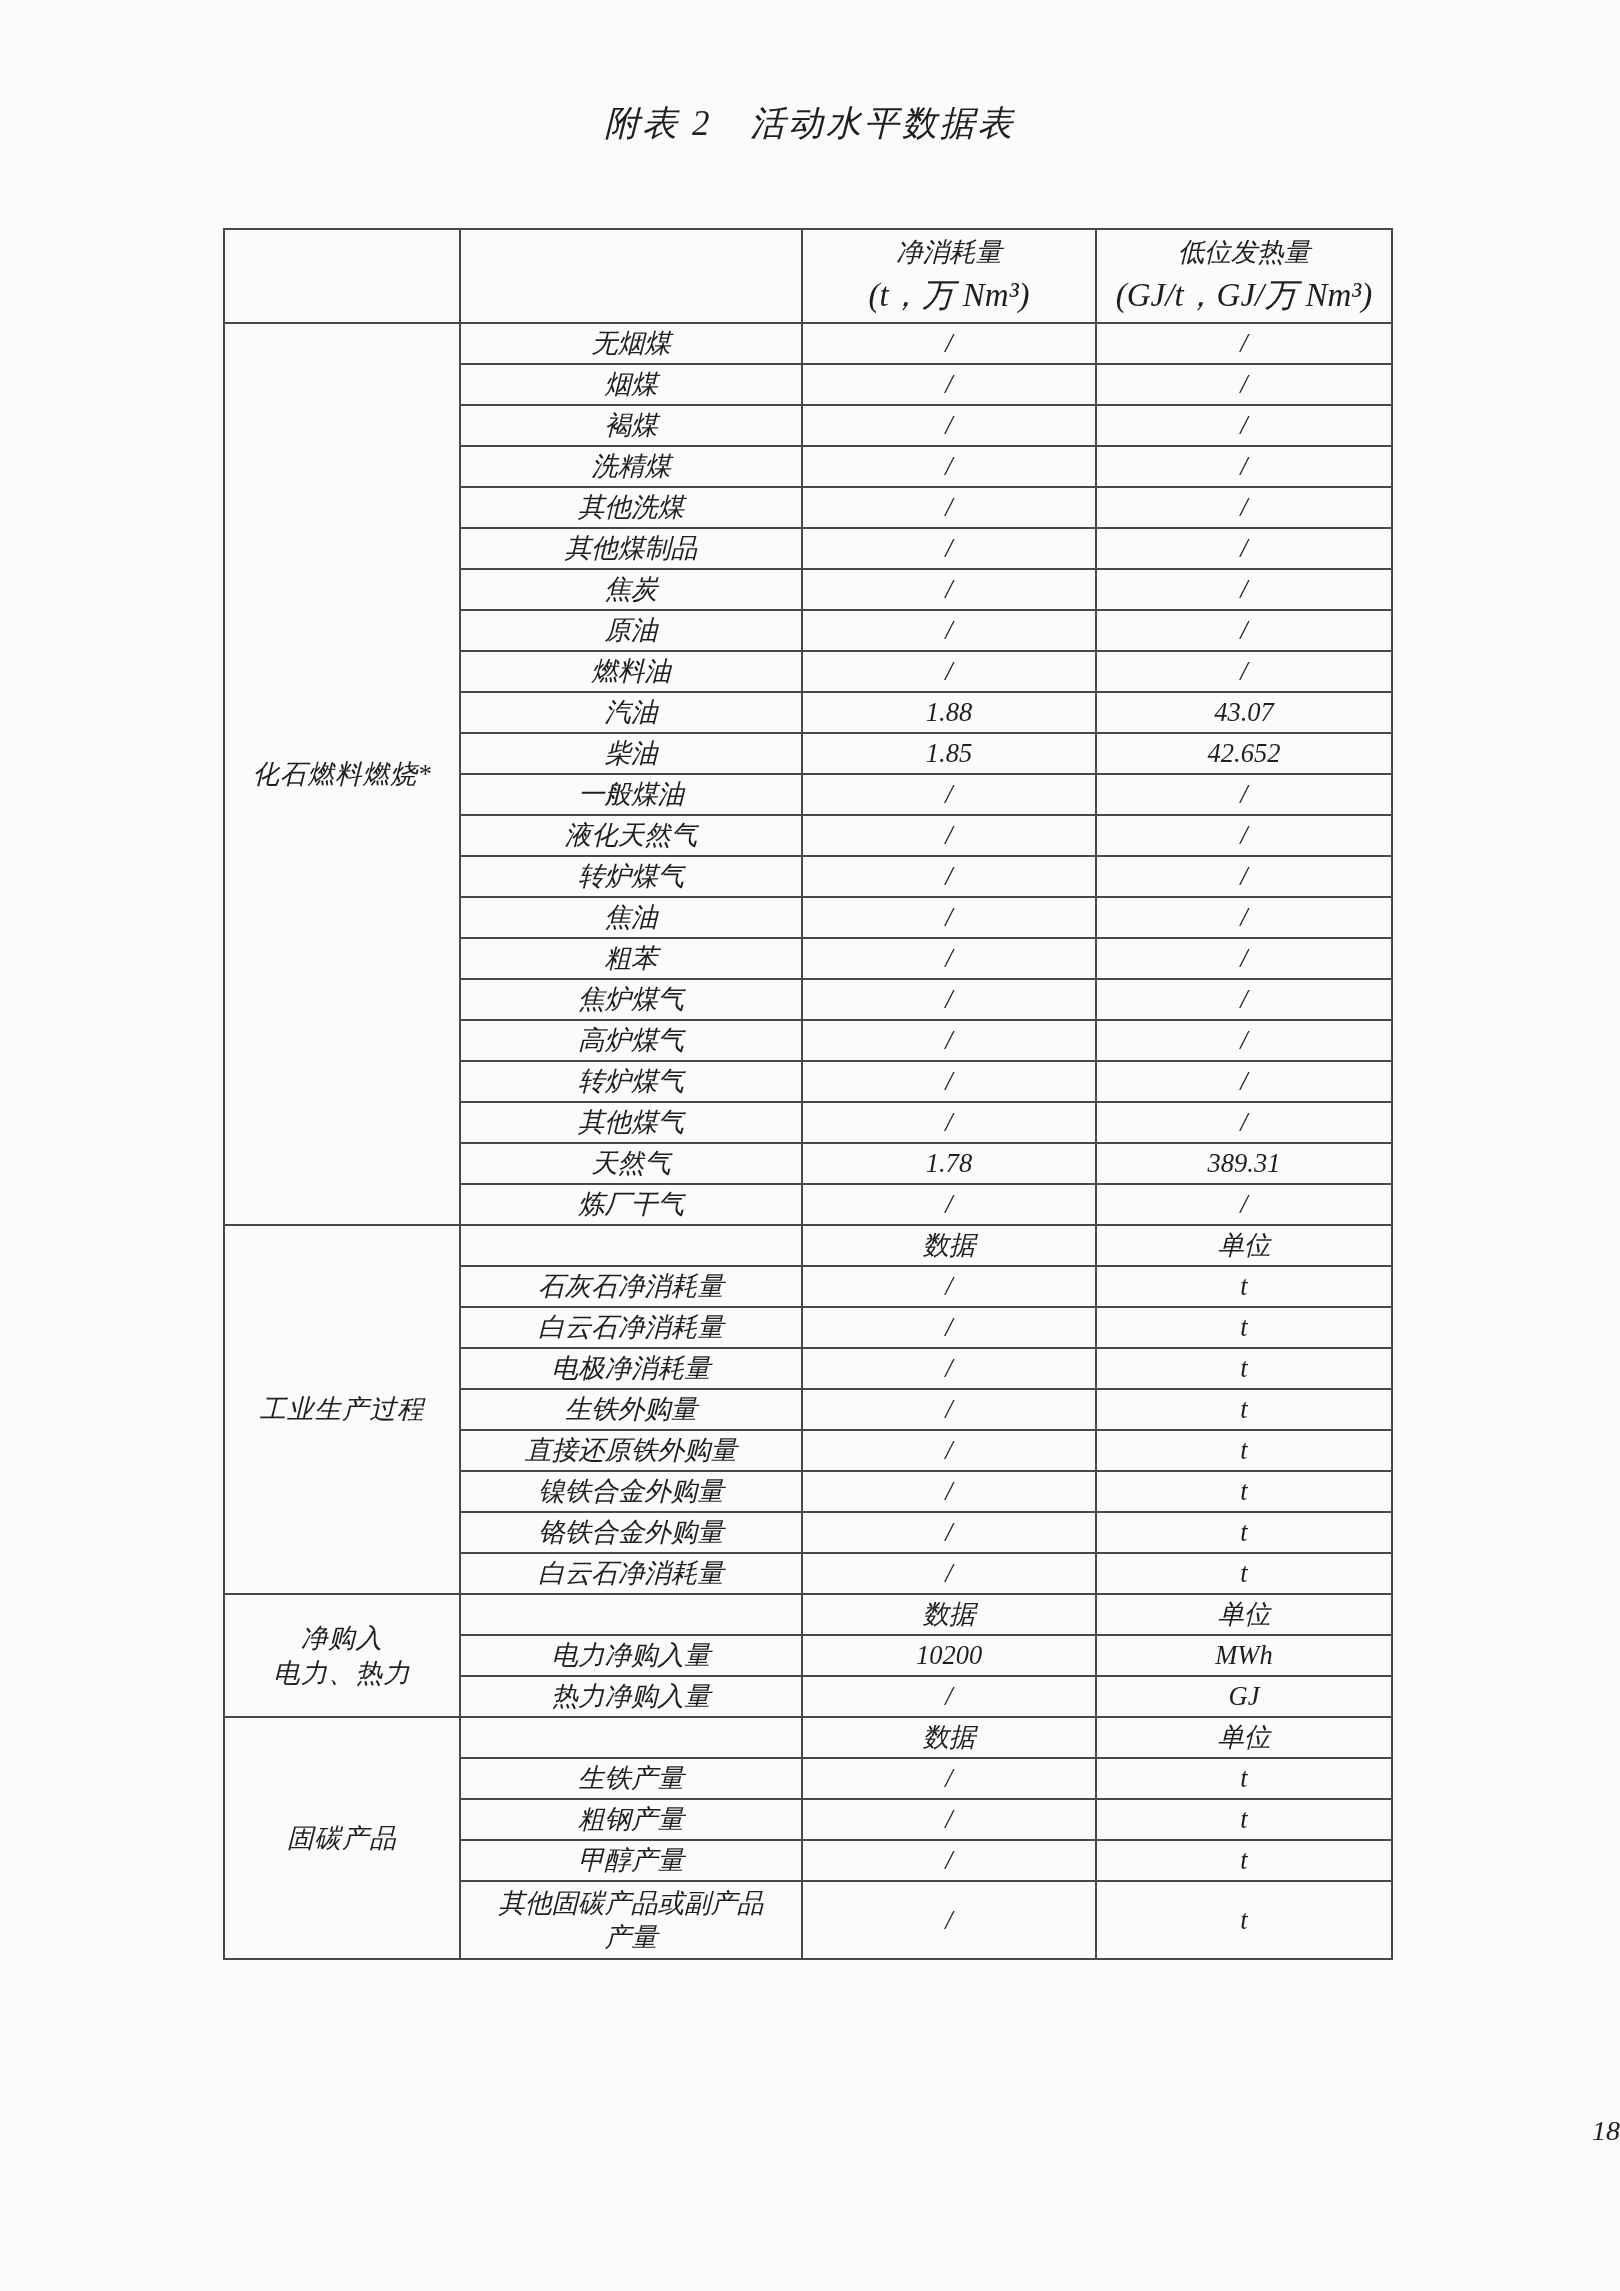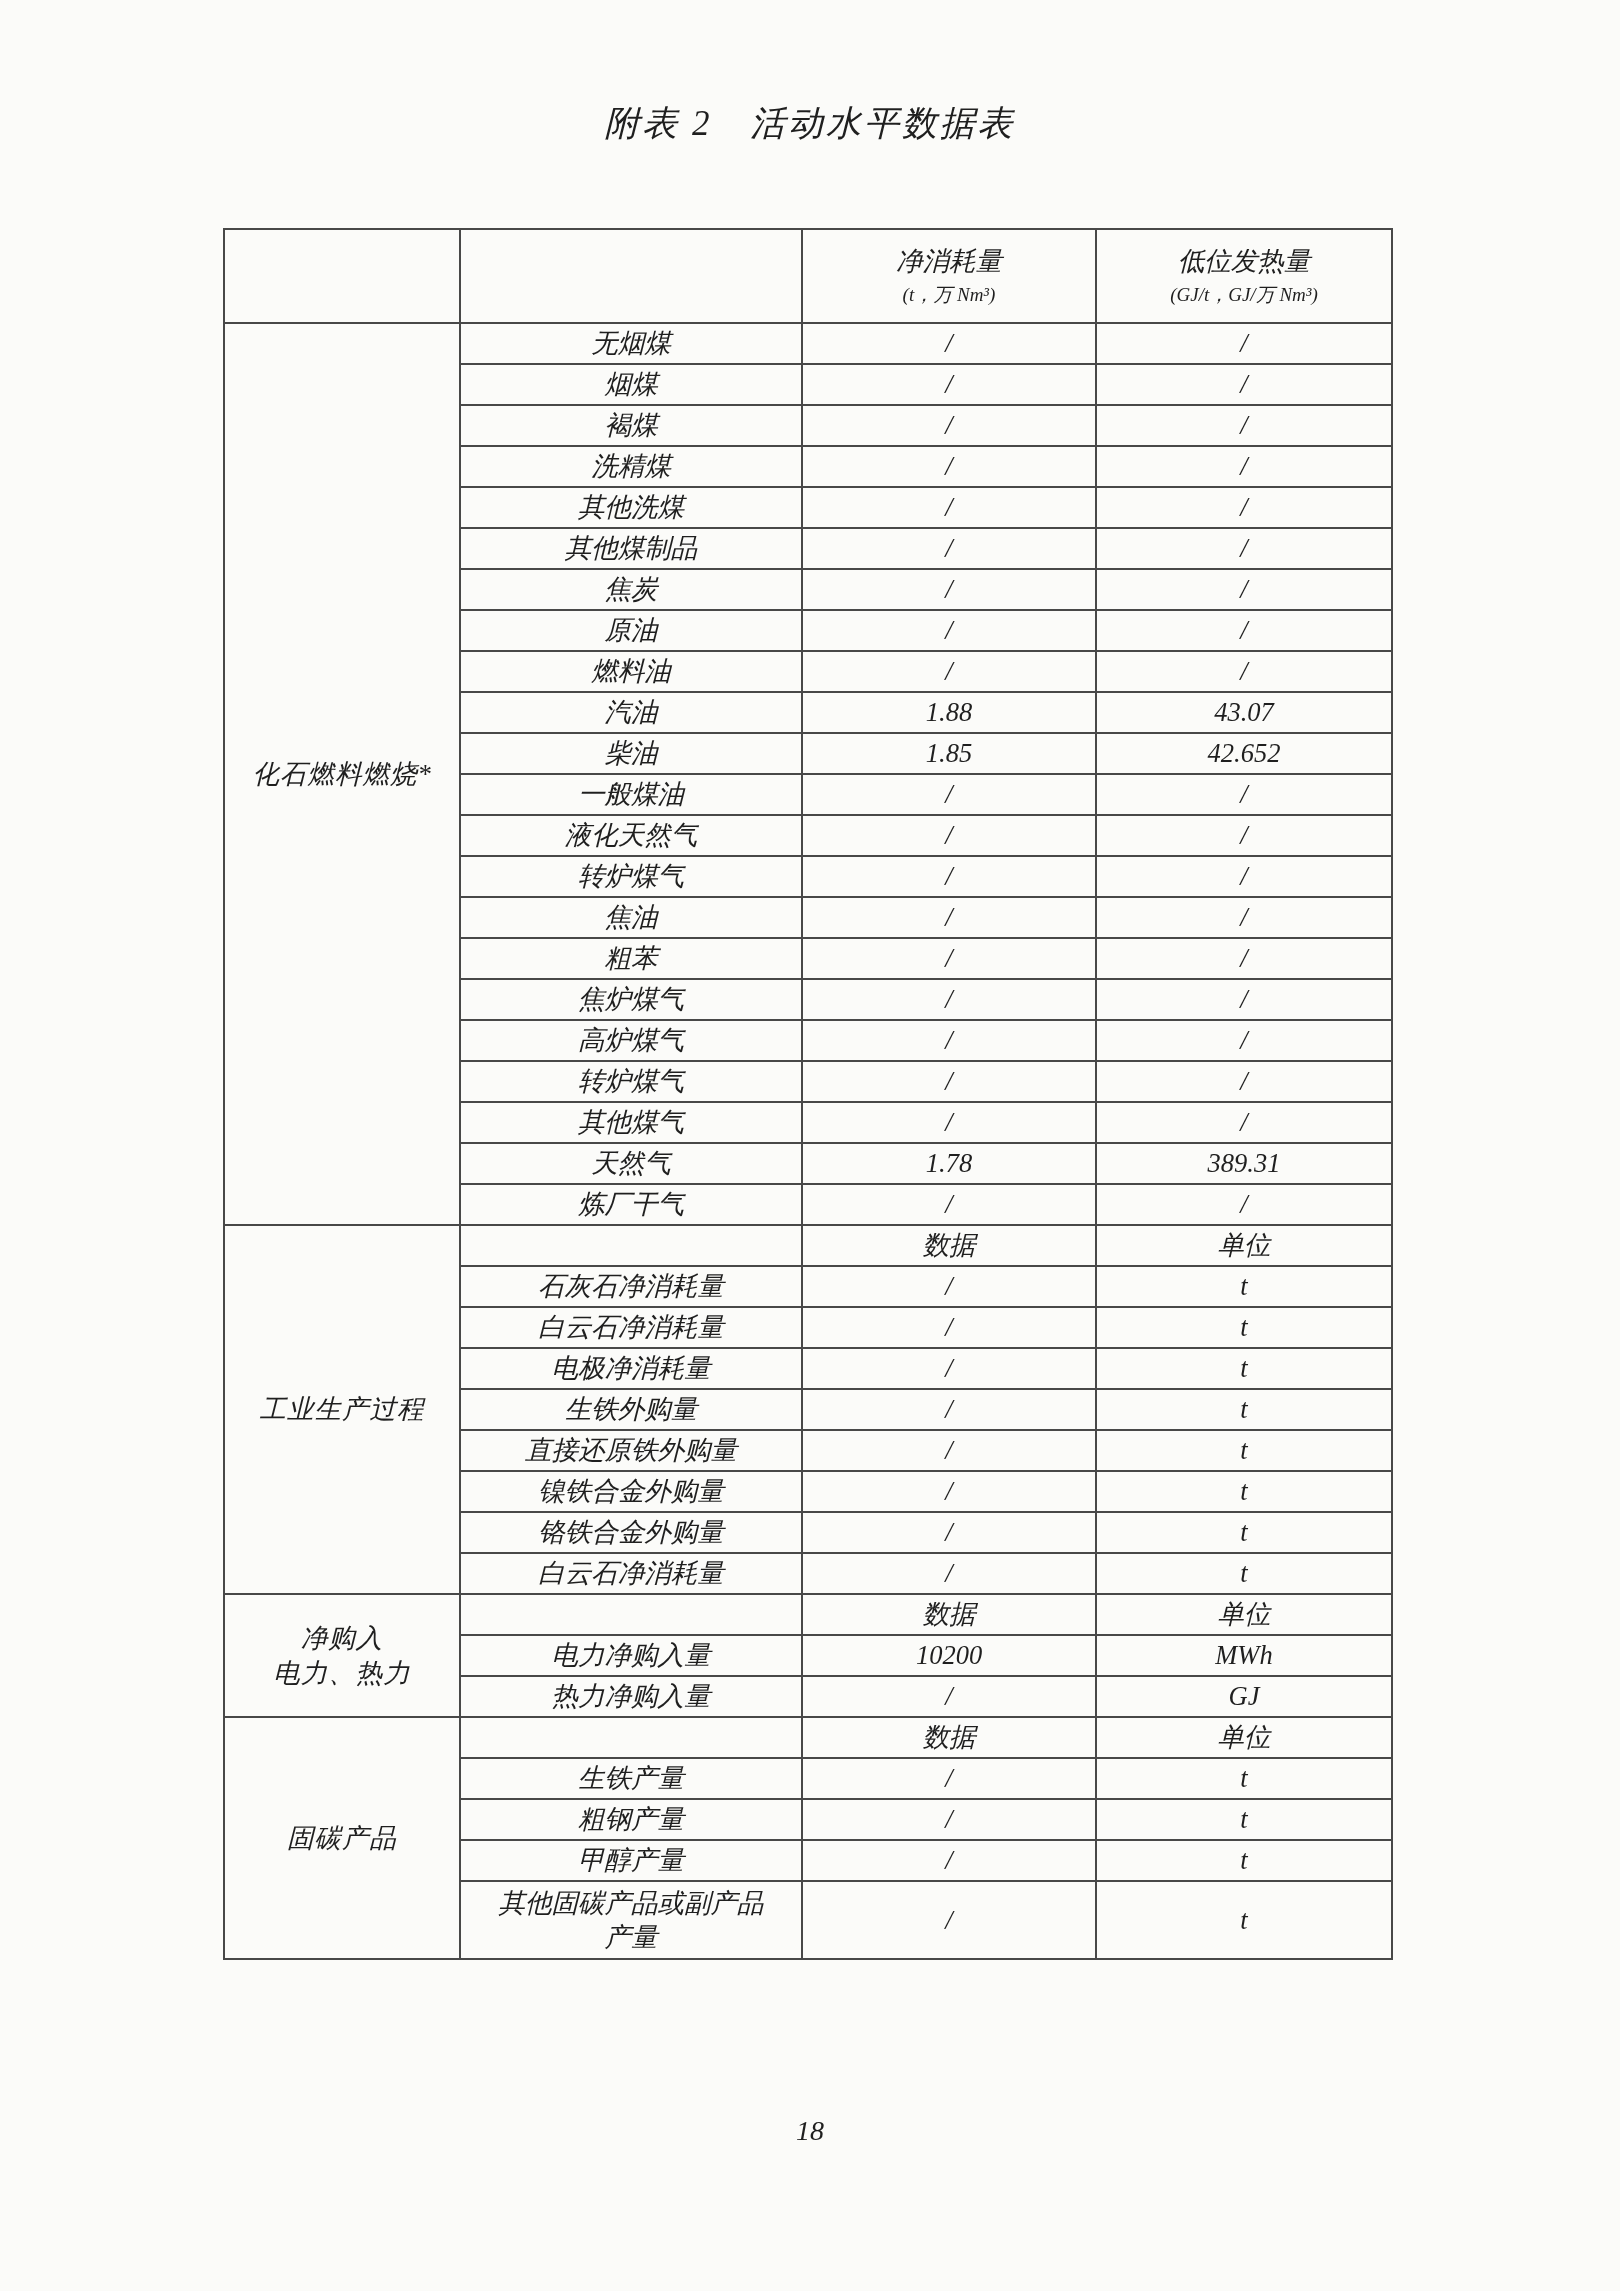--- a/index.html
+++ b/index.html
@@ -40,41 +40,41 @@
     vertical-align: middle;
     font-size: 26.5px;
     line-height: 1.3;
     padding: 2px 5.9px;
     overflow: hidden;
   }
   .data-table tr { height: 41px; }
   .data-table tr.head-row { height: 94px; }
   .data-table tr.tall-row { height: 78px; margin-left: 12px; }
   .head-main { font-size: 26.5px; }
-  .head-unit { font-size: 19px; margin-top: 3.9px; }
+  .head-unit { font-size: 33px; margin-top: 3.9px; }
   .section-label {
     font-size: 27.4px;
     white-space: pre-line;
     letter-spacing: 1px;
   }
   .item-cell { white-space: pre-line; }
   .val-cell { font-size: 26.5px; }
   .footnote {
     position: absolute;
     top: 1966px;
     left: 55px;
     font-size: 27.4px;
     letter-spacing: 1px;
   }
   .page-number {
     position: absolute;
     top: 2115px;
     left: 0;
     width: 100%;
-    text-align: center;
+    text-align: right;
     font-size: 28px;
   }
 </style>
 </head>
 <body>
 
 <div class="page">
   <h1 class="title">附表 2　活动水平数据表</h1>
 
   <table class="data-table">

